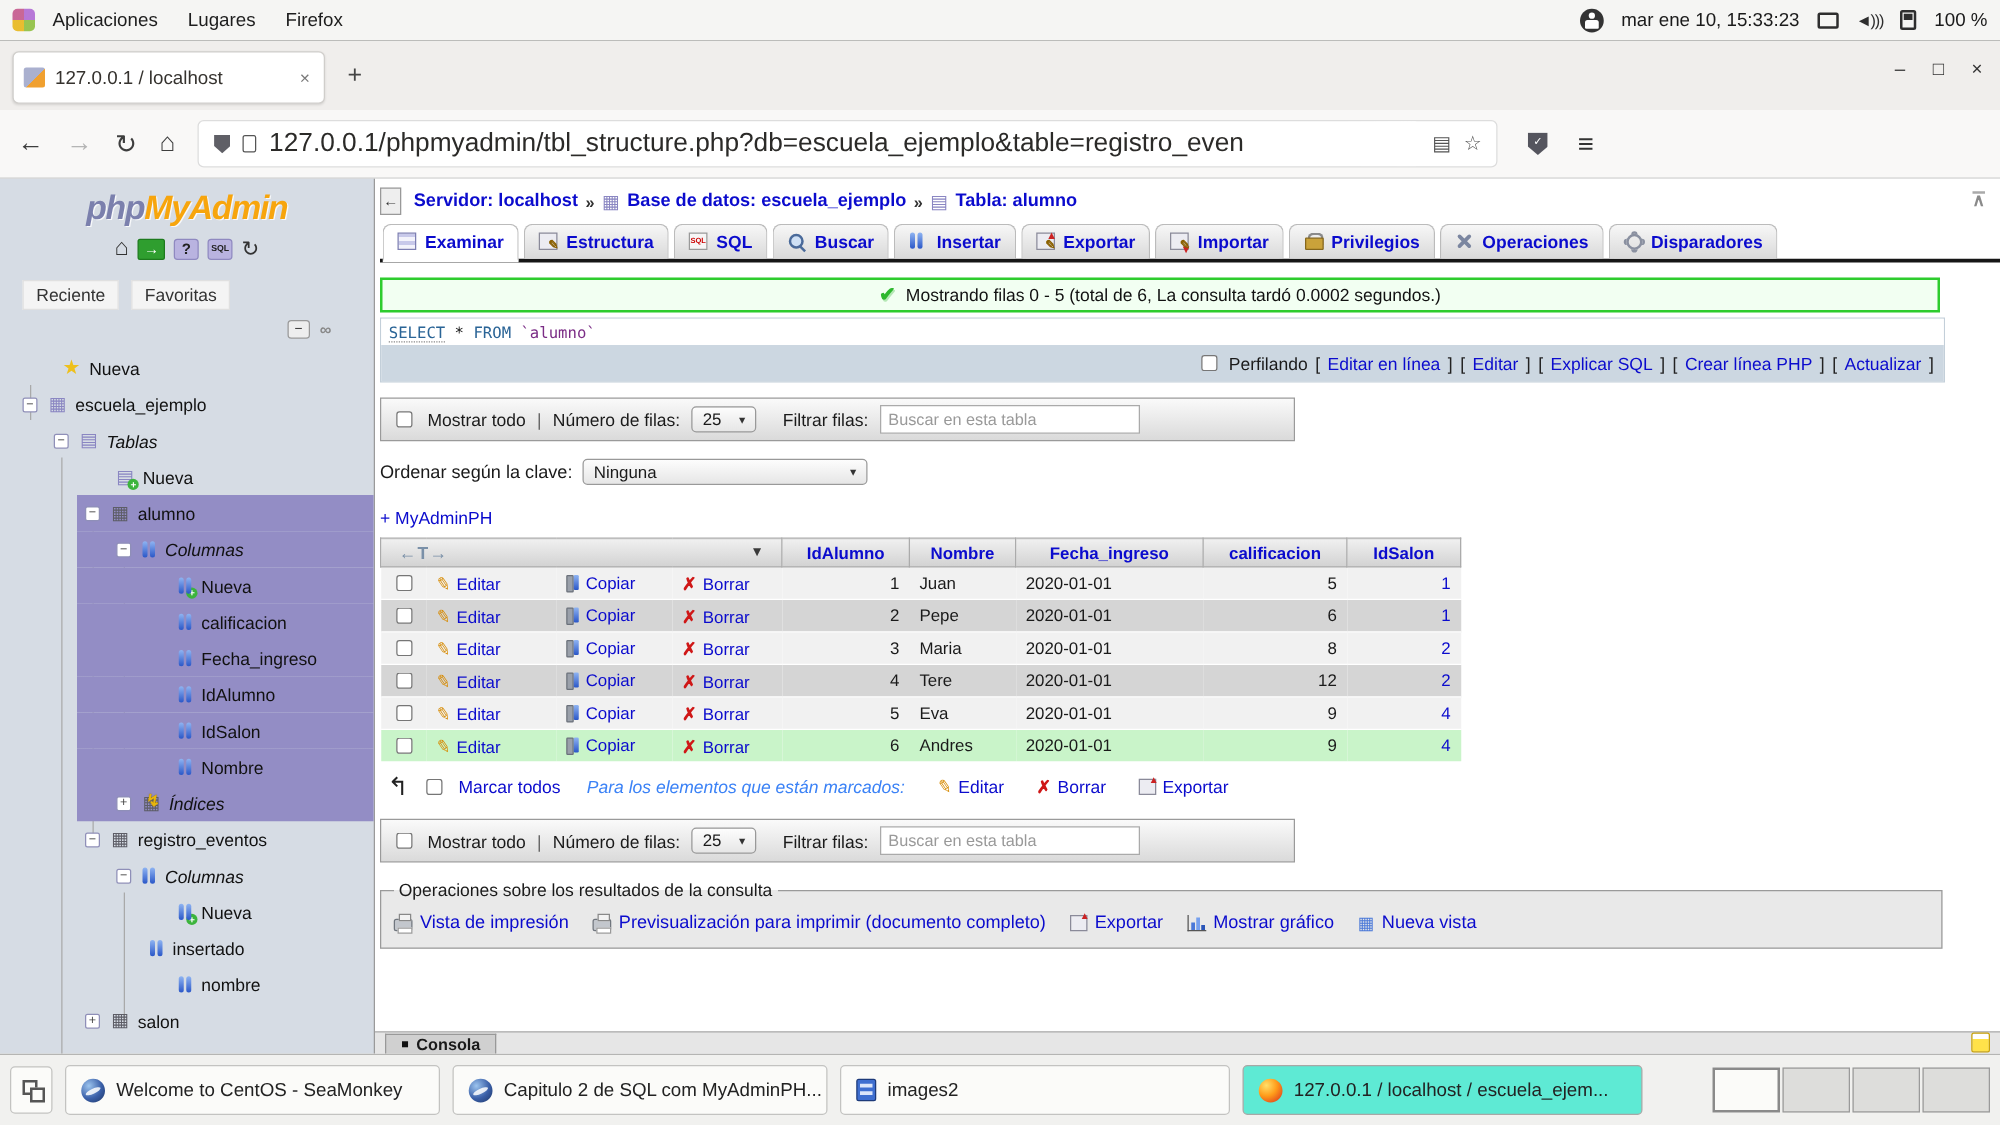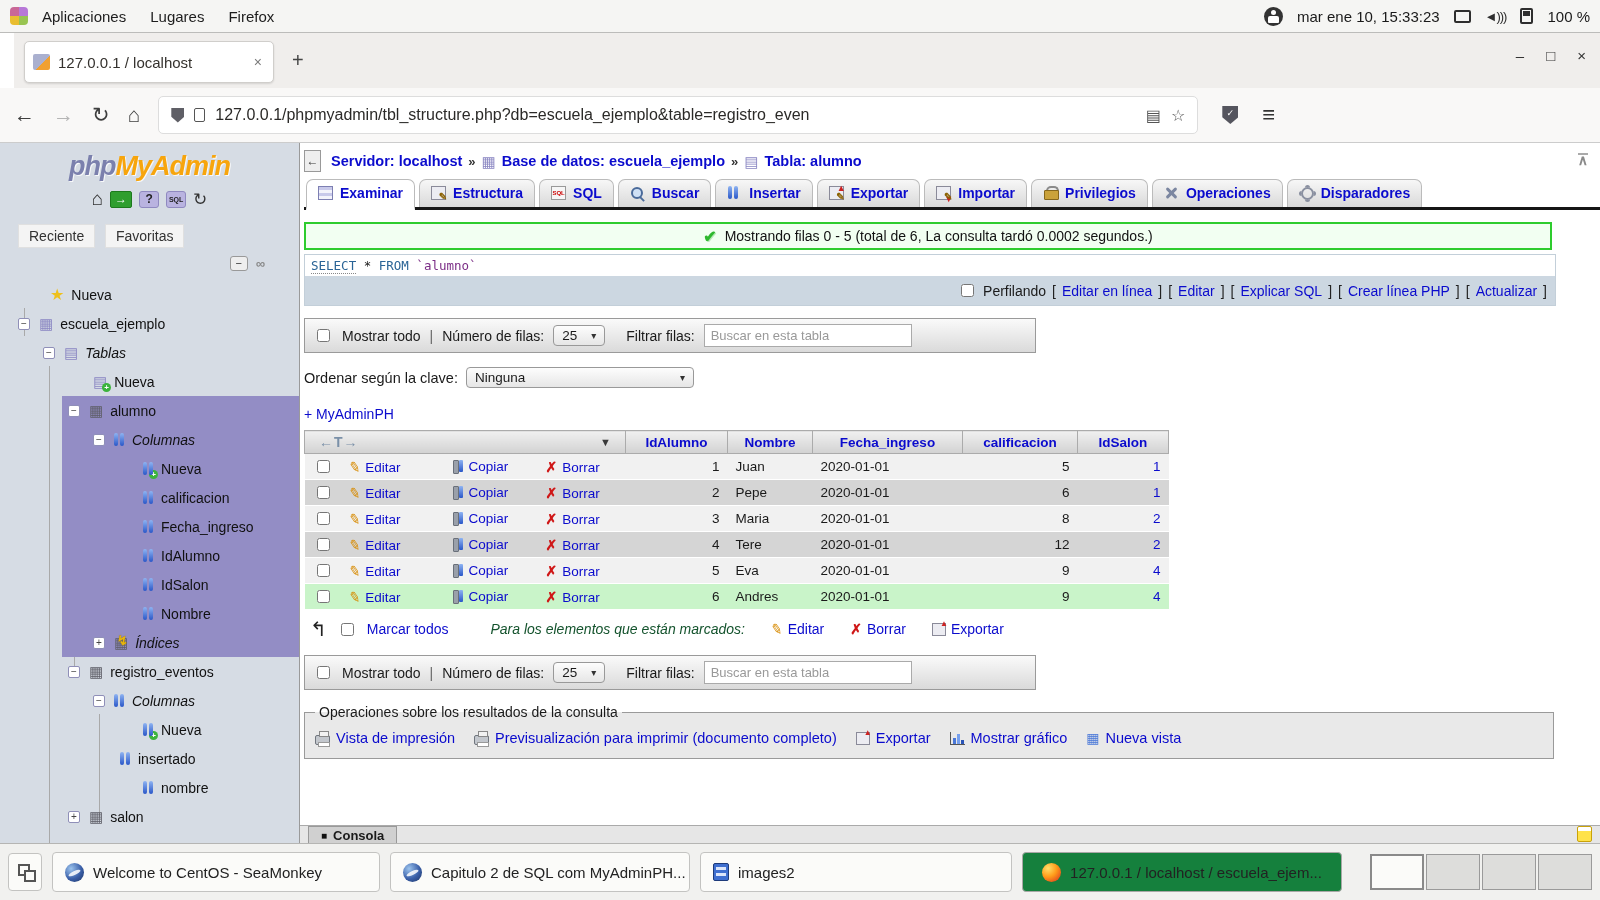--- a/index.html
+++ b/index.html
@@ -16,40 +16,40 @@
   .a11y .hd{width:5px;height:5px;background:#fff;border-radius:50%;margin-top:3px;}
   .a11y .bd{width:11px;height:7px;background:#fff;border-radius:2px 2px 1px 1px;margin-top:1px;}
   .distro{width:18px;height:18px;border-radius:4px;background:
       conic-gradient(#b06ad4 0 25%,#8ebf3f 25% 50%,#e8b71a 50% 75%,#c4578c 75% 100%);opacity:.9;}
   .scrico{width:17px;height:13px;border:2px solid #2e2e2e;border-radius:2px;}
   .speaker{font-size:13px;color:#2e2e2e;letter-spacing:-1px;}
   .battico{width:13px;height:16px;border:2px solid #2e2e2e;border-radius:2px;position:relative;}
   .battico::after{content:"";position:absolute;left:1px;top:1px;right:1px;height:5px;background:#2e2e2e;}
 
   
-  .ffbar{position:absolute;top:33px;left:14px;right:0;height:55px;background:#f0eeec;}
+  .ffbar{position:absolute;top:33px;left:0;right:0;height:55px;background:#f0eeec;}
   .fftab{position:absolute;left:10px;top:8px;width:250px;height:42px;background:#fff;
          border:1px solid #d0cecb;border-radius:5px;display:flex;align-items:center;gap:8px;
          padding:0 8px;box-shadow:0 1px 2px rgba(0,0,0,.12);}
   .favpma{width:17px;height:16px;background:linear-gradient(135deg,#aab0cf 0 55%,#f0a030 55% 100%);border-radius:2px;}
   .fftab-title{font-size:15px;color:#35322e;white-space:nowrap;overflow:hidden;flex:1;}
   .tclose{color:#7a7a7a;font-size:14px;padding:0 3px;}
   .newtab{position:absolute;left:278px;top:16px;font-size:20px;color:#454545;}
   .winctl{position:absolute;right:14px;top:14px;display:flex;gap:22px;font-size:15px;color:#333;}
 
   
   .navrow{position:absolute;top:88px;left:0;right:0;height:55px;background:#f9f8f7;
           border-bottom:1px solid #ccc;display:flex;align-items:center;padding:0 14px;gap:18px;}
   .navbtn{font-size:21px;color:#3e3e3e;}
   .navbtn.dim{color:#b5b5b5;}
   .urlbox{flex:1;max-width:1040px;height:38px;background:#fff;border:1px solid #ddd;border-radius:5px;
           display:flex;align-items:center;gap:10px;padding:0 12px;position:relative;overflow:hidden;}
   .shield{width:13px;height:15px;background:#5f5f66;clip-path:polygon(0 0,100% 0,100% 62%,50% 100%,0 62%);}
   .pageico{width:11px;height:14px;border:1.5px solid #555;border-radius:2px;}
-  .urltext{font-size:16px;color:#2b2a28;white-space:nowrap;overflow:hidden;flex:1;}
+  .urltext{font-size:21px;color:#2b2a28;white-space:nowrap;overflow:hidden;flex:1;}
   .urlfade{position:absolute;right:64px;top:0;bottom:0;width:60px;background:linear-gradient(to right,rgba(255,255,255,0),#fff 80%);}
   .urlico{font-size:16px;color:#555;}
   .nav-right{display:flex;align-items:center;gap:24px;margin-left:6px;}
   .shieldck{width:16px;height:18px;background:#55555e;clip-path:polygon(0 0,100% 0,100% 62%,50% 100%,0 62%);
             color:#fff;font-size:9px;text-align:center;line-height:15px;}
   .menuico{font-size:22px;color:#333;}
 
   
   .content{position:absolute;top:143px;left:0;right:0;bottom:57px;display:flex;}
 
@@ -176,21 +176,21 @@
   .pencil{color:#d78a00;font-size:14px;display:inline-block;transform:rotate(10deg);}
   .xmark{color:#cf1717;font-weight:bold;font-size:14px;}
   .ic-copy{display:inline-block;width:11px;height:13px;position:relative;vertical-align:-2px;}
   .ic-copy::before,.ic-copy::after{content:"";position:absolute;top:0;width:4px;height:12px;border-radius:1px;}
   .ic-copy::before{left:0;background:#9aa0aa;border:1px solid #6a707a;}
   .ic-copy::after{left:6px;background:linear-gradient(#8fb4f2,#2a57c8);}
 
   .checkallrow{display:flex;align-items:center;gap:10px;margin-top:6px;font-size:14px;height:28px;}
   .caarrow{font-size:20px;color:#222;margin-left:6px;}
   .calink{color:#0b0bcd;}
-  .cahint{font-style:italic;margin-left:32px;color:#14532d;}
+  .cahint{font-style:italic;margin-left:11px;color:#3b82f6;}
   .caact{display:inline-flex;align-items:center;gap:5px;margin-left:16px;color:#0b0bcd;}
   .mini-exp{width:14px;height:13px;background:#ececf2;border:1px solid #8a8a99;position:relative;display:inline-block;}
   .mini-exp::after{content:"▲";position:absolute;right:-3px;top:-5px;color:#c22;font-size:8px;}
 
   fieldset.ops{width:1250px;margin:14px 0 0 0;border:1px solid #9a9a9a;background:#e9e9e9;padding:4px 10px 12px;}
   fieldset.ops legend{font-weight:normal;font-size:14px;padding:0 4px;}
   .opslinks{display:flex;align-items:center;gap:7px;margin-top:6px;font-size:14.5px;flex-wrap:nowrap;}
   .oplink{color:#0b0bcd;display:inline-flex;align-items:center;gap:6px;margin-right:12px;white-space:nowrap;}
   .printer{width:15px;height:10px;background:#c3c7cd;border:1px solid #70767e;border-radius:2px;position:relative;margin-top:4px;}
   .printer::before{content:"";position:absolute;top:-5px;left:3px;width:8px;height:4px;background:#f2f2f2;border:1px solid #888;}
@@ -209,21 +209,21 @@
         border:1px solid #c9a20a;border-radius:2px;}
 
   
   .taskbar{position:absolute;left:0;right:0;bottom:0;height:57px;background:#f1f1ef;border-top:1px solid #b5b5b3;
            display:flex;align-items:center;gap:10px;padding:0 8px;}
   .wlico{width:34px;height:38px;border:1px solid #c3c3c1;background:#fbfbf9;border-radius:4px;position:relative;flex:none;}
   .wlico::before{content:"";position:absolute;left:9px;top:10px;width:8px;height:8px;border:2px solid #555;}
   .wlico::after{content:"";position:absolute;left:15px;top:16px;width:8px;height:8px;border:2px solid #555;background:#fbfbf9;}
   .taskbtn{height:40px;background:#fbfbf9;border:1px solid #c3c3c1;border-radius:4px;display:flex;align-items:center;
            gap:9px;padding:0 12px;font-size:15px;color:#222;white-space:nowrap;overflow:hidden;flex:none;}
-  .taskbtn.active{background:#15803d;border-color:#a8a8a6;justify-content:center;}
+  .taskbtn.active{background:#5eead4;border-color:#a8a8a6;}
   .smico{width:19px;height:19px;border-radius:50%;background:radial-gradient(circle at 32% 30%,#9cc4ee,#3a5fa8 55%,#1d3462);flex:none;position:relative;}
   .smico::after{content:"";position:absolute;left:3px;top:8px;width:13px;height:4px;background:#fff;border-radius:50%;transform:rotate(-25deg);opacity:.85;}
   .ffico{width:19px;height:19px;border-radius:50%;background:radial-gradient(circle at 32% 28%,#ffe06a,#ff9c1a 45%,#e5521d 80%,#b23a9a);flex:none;}
   .cabico{width:16px;height:18px;background:#3f6fd0;border:1px solid #1d3a7a;border-radius:2px;position:relative;flex:none;}
   .cabico::before{content:"";position:absolute;left:2px;top:3px;right:2px;height:3px;background:#dce6fa;}
   .cabico::after{content:"";position:absolute;left:2px;top:9px;right:2px;height:3px;background:#dce6fa;}
   .wsgroup{margin-left:auto;display:flex;gap:2px;}
   .ws{width:54px;height:36px;border:1px solid #9a9a9a;background:#dddddb;}
   .ws.active{background:#fbfbf9;border:2px solid #8a8a8a;}
 </style>
@@ -673,21 +673,21 @@
             <span class="csq">■</span>
             <span>Consola</span>
           </span>
         <span class="noteico"></span>
       </div>
     </div>
   </div>
 
   <div class="taskbar">
     <span class="wlico"></span>
-    <div class="taskbtn" style="width:328px">
+    <div class="taskbtn" style="width:300px">
       <span class="smico"></span>
       <span>Welcome to CentOS - SeaMonkey</span>
     </div>
     <div class="taskbtn" style="width:300px">
       <span class="smico"></span>
       <span>Capitulo 2 de SQL com MyAdminPH...</span>
     </div>
     <div class="taskbtn" style="width:312px">
       <span class="cabico"></span>
       <span>images2</span>

